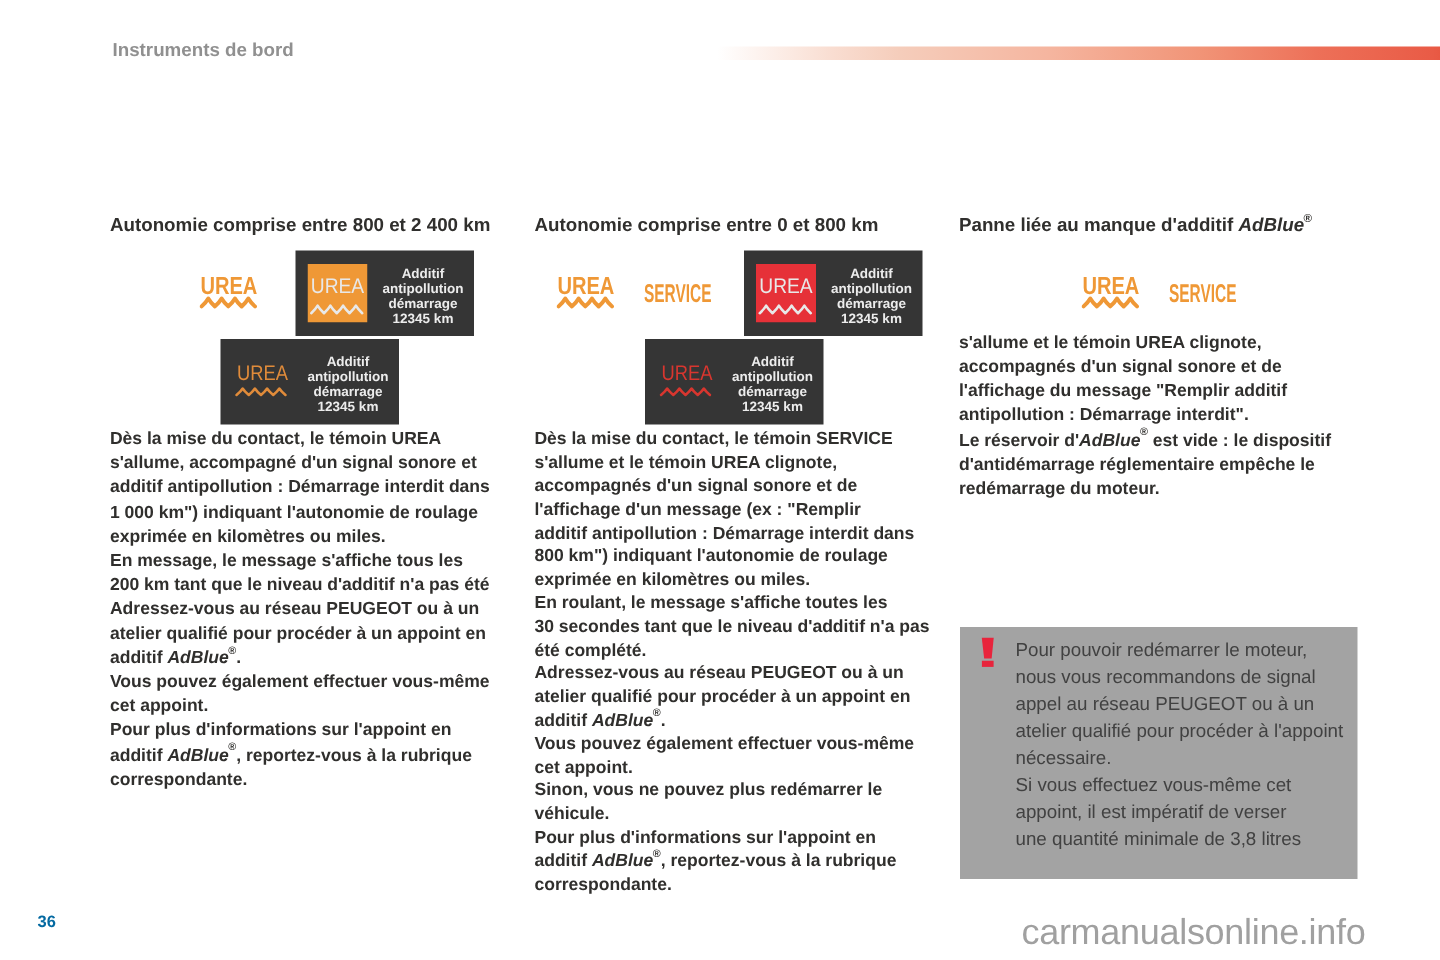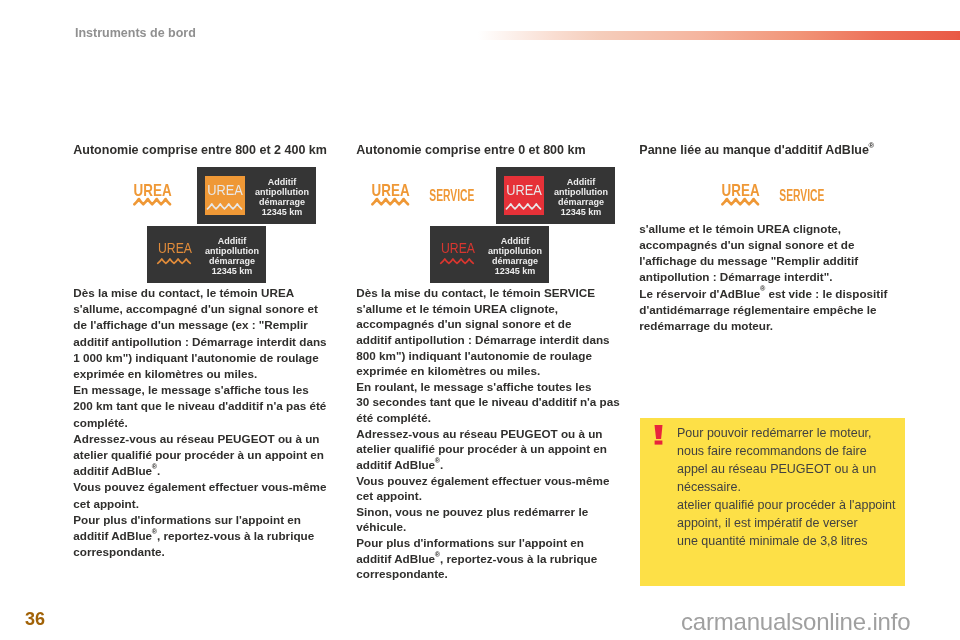--- a/index.html
+++ b/index.html
@@ -14,82 +14,81 @@
   .hdr-bar{position:absolute;left:478px;top:31px;width:482px;height:9px;
            background:linear-gradient(to right,#ffffff 0%,#f9ddd1 16%,#f5cdbb 25.3%,
                       #f5b59f 46%,#f19477 66.8%,#ed7058 83%,#e95b46 99%,#e85843 100%);}
   .col1{left:73.3px;} .col2{left:356.3px;} .col3{left:639.3px;}
   .colhead{position:absolute;top:144.4px;font-size:12.5px;font-weight:bold;
            color:#302f2d;line-height:13px;white-space:nowrap;}
   .bodyblock{position:absolute;font-size:11.7px;font-weight:bold;color:#302f2d;
              line-height:16.18px;width:268px;}
   #body2{line-height:15.62px;}
   .bodyblock div{margin:0;white-space:nowrap;}
-  .it{}
+  .it{font-style:italic;}
   .sup{font-size:7.2px;vertical-align:baseline;position:relative;top:-3.1px;
        line-height:0;letter-spacing:0;margin-left:-.2px;}
   .warn .sup{font-size:7.6px;top:-3.9px;}
   .colhead .sup{font-size:7.7px;top:-3.4px;}
 
   
   .panel{position:absolute;width:119px;height:57px;background:#353535;}
   .panel .ic{position:absolute;left:8px;top:9px;width:40px;height:39px;}
   .panel .msg{position:absolute;left:56px;top:11.2px;width:58px;text-align:center;
               color:#ececec;font-size:9px;line-height:9.85px;font-weight:bold;}
   .panel .msg span{display:block;white-space:nowrap;}
 
   
   .tt{position:absolute;}
 
   
-  .warn{position:absolute;left:640px;top:418px;width:265px;height:168px;background:#fde047;}
+  .warn{position:absolute;left:640px;top:418px;width:265px;height:168px;background:#a3a3a3;}
   .warn .bang{position:absolute;left:12px;top:7px;width:12px;height:20px;}
   .warn .wtxt{position:absolute;left:37px;top:6px;width:230px;font-size:12.5px;
               color:#414141;line-height:18px;font-weight:normal;}
   .warn .wtxt p{margin:0;}
 
   
-  .pagenum{position:absolute;left:25px;top:609px;font-size:18px;font-weight:bold;color:#a16207;}
+  .pagenum{position:absolute;left:25px;top:609px;font-size:11px;font-weight:bold;color:#0369a1;}
   .wm{position:absolute;left:681px;top:608px;font-size:24px;color:#a0a0a0;
       font-family:"Liberation Sans",sans-serif;letter-spacing:-.2px;white-space:nowrap;}
 </style>
 </head>
 <body>
 
 <div class="page">
 
   <div class="hdr-title">Instruments de bord</div>
   <div class="hdr-bar"></div>
 
   <div class="colhead col1" id="head1">Autonomie comprise entre 800 et 2 400 km</div>
   <div class="bodyblock col1" id="body1" style="top:285.1px">
       <div>Dès la mise du contact, le témoin UREA</div>
       <div>s'allume, accompagné d'un signal sonore et</div>
-      <div>de l'affichage d'un message (ex : "Remplir</div>
       <div>additif antipollution : Démarrage interdit dans</div>
       <div>1 000 km") indiquant l'autonomie de roulage</div>
       <div>exprimée en kilomètres ou miles.</div>
       <div>En message, le message s'affiche tous les</div>
       <div>200 km tant que le niveau d'additif n'a pas été</div>
-      <div>complété.</div>
       <div>Adressez-vous au réseau PEUGEOT ou à un</div>
       <div>atelier qualifié pour procéder à un appoint en</div>
       <div>additif <span class="it">AdBlue</span><span class="sup"><span class="sup">®</span></span>.</div>
       <div>Vous pouvez également effectuer vous-même</div>
       <div>cet appoint.</div>
       <div>Pour plus d'informations sur l'appoint en</div>
       <div>additif <span class="it">AdBlue</span><span class="sup"><span class="sup">®</span></span>, reportez-vous à la rubrique</div>
       <div>correspondante.</div>
     </div>
 
   <div class="colhead col2" id="head2">Autonomie comprise entre 0 et 800 km</div>
   <div class="bodyblock col2" id="body2" style="top:285.1px">
       <div>Dès la mise du contact, le témoin SERVICE</div>
       <div>s'allume et le témoin UREA clignote,</div>
       <div>accompagnés d'un signal sonore et de</div>
+      <div>l'affichage d'un message (ex : "Remplir</div>
       <div>additif antipollution : Démarrage interdit dans</div>
       <div>800 km") indiquant l'autonomie de roulage</div>
       <div>exprimée en kilomètres ou miles.</div>
       <div>En roulant, le message s'affiche toutes les</div>
       <div>30 secondes tant que le niveau d'additif n'a pas</div>
       <div>été complété.</div>
       <div>Adressez-vous au réseau PEUGEOT ou à un</div>
       <div>atelier qualifié pour procéder à un appoint en</div>
       <div>additif <span class="it">AdBlue</span><span class="sup"><span class="sup">®</span></span>.</div>
       <div>Vous pouvez également effectuer vous-même</div>
@@ -182,24 +181,25 @@
         <text x="0.3" y="13.0" font-family="Liberation Sans, sans-serif" font-size="17.2" font-weight="bold" textLength="45" lengthAdjust="spacingAndGlyphs" fill="#ef9836">SERVICE</text>
       </svg></div>
 
   <div class="warn">
     <svg class="bang" viewBox="0 0 11 20">
       <path d="M2.0 0 H10.0 L8.6 14.0 H3.6 Z" fill="#e8243c"></path>
       <rect x="2.1" y="15.5" width="7.8" height="4.1" fill="#e8243c"></rect>
     </svg>
     <div class="wtxt">
         <p>Pour pouvoir redémarrer le moteur,</p>
-        <p>nous faire recommandons de faire</p>
+        <p>nous vous recommandons de signal</p>
         <p>appel au réseau PEUGEOT ou à un</p>
+        <p>atelier qualifié pour procéder à l'appoint</p>
         <p>nécessaire.</p>
-        <p>atelier qualifié pour procéder à l'appoint</p>
+        <p>Si vous effectuez vous-même cet</p>
         <p>appoint, il est impératif de verser</p>
         <p>une quantité minimale de 3,8 litres</p>
       </div>
   </div>
 
   <div class="pagenum">36</div>
   <div class="wm">carmanualsonline.info</div>
 
 </div>
 

